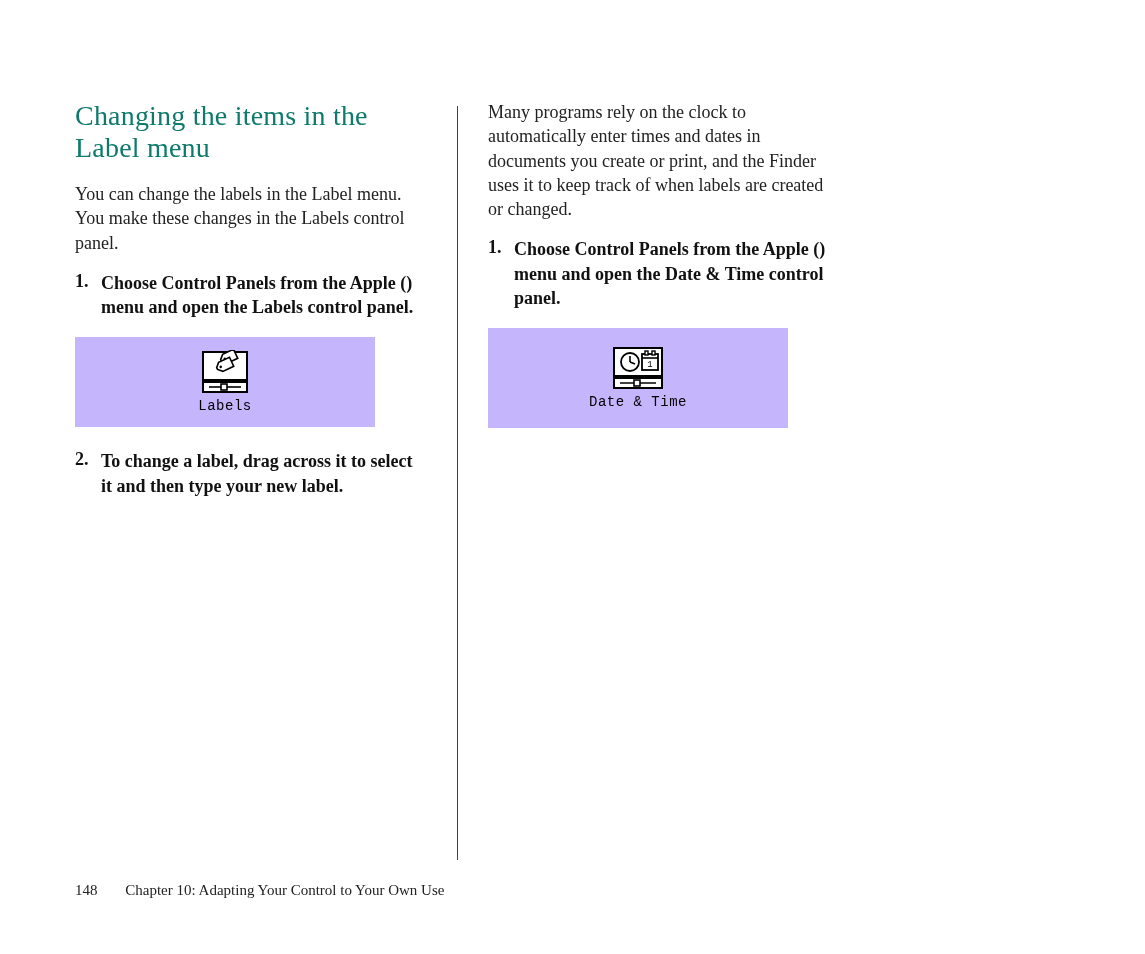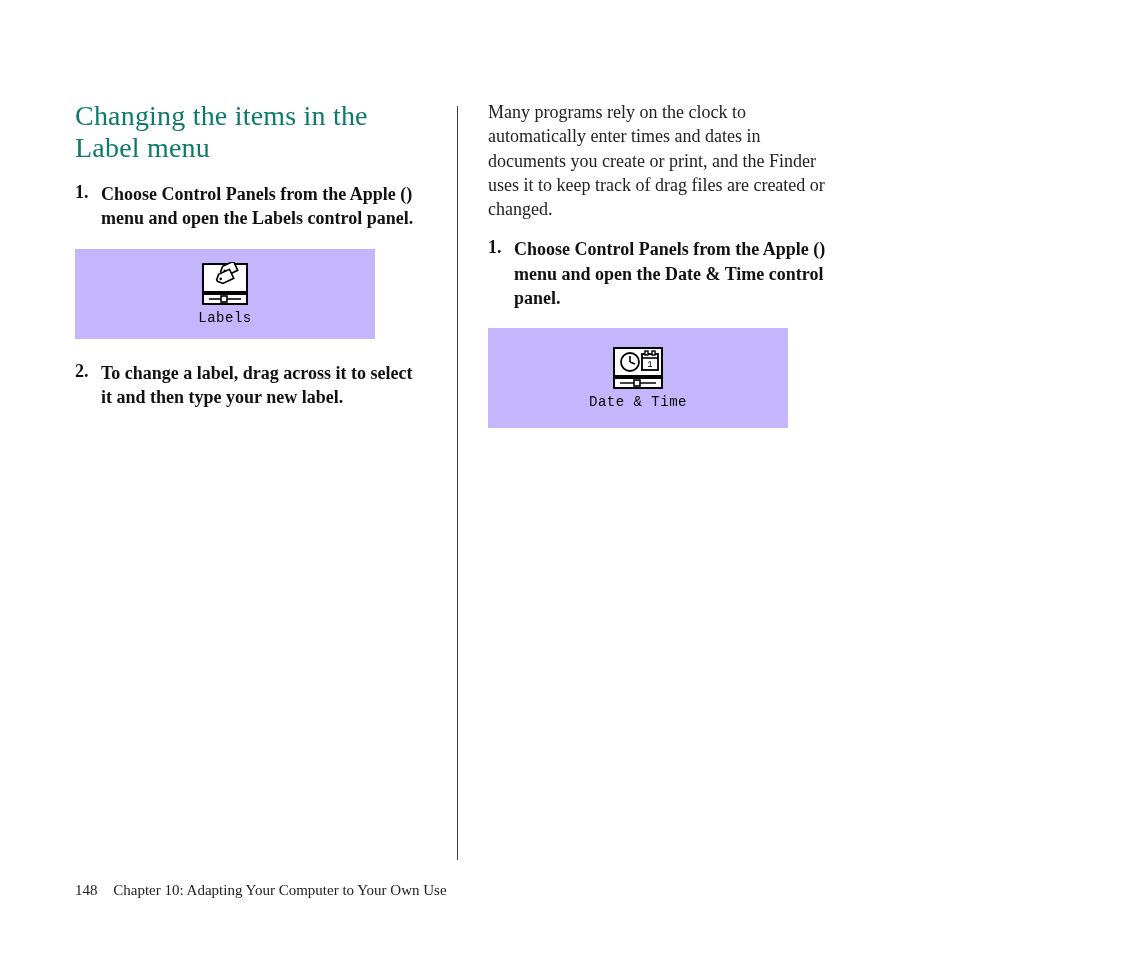--- a/index.html
+++ b/index.html
@@ -99,33 +99,34 @@
     color: #000;
   }
   .footer {
     position: absolute;
     left: 75px;
     bottom: 55px;
     font-size: 15px;
     color: #222;
   }
   .footer .pgnum {
-    margin-right: 12px;
+    margin-right: 24px;
   }
 </style>
 </head>
 <body>
 
 <div class="page">
 
   <div class="columns">
 
     <div class="col col-left">
       <h2 class="section-heading">Changing the items in the Label menu</h2>
 
+      <p class="body-text">You can change the labels in the Label menu. You make these changes in the Labels control panel.</p>
 
       <div class="step-row">
         <div class="step-num">1.</div>
         <div class="step-text">
           <span>Choose Control Panels from the Apple (</span><span class="apple-glyph"></span><span>) menu and open the Labels control panel.</span>
         </div>
       </div>
 
       <div class="figure-box">
         <div class="cp-icon">
@@ -153,21 +154,21 @@
       <div class="step-row">
         <div class="step-num">2.</div>
         <div class="step-text">To change a label, drag across it to select it and then type your new label.</div>
       </div>
     </div>
 
     <div class="divider"></div>
 
     <div class="col col-right">
 
-      <p class="body-text">Many programs rely on the clock to automatically enter times and dates in documents you create or print, and the Finder uses it to keep track of drag files are created or changed.</p>
+      <p class="body-text">Many programs rely on the clock to automatically enter times and dates in documents you create or print, and the Finder uses it to keep track of when labels are created or changed.</p>
 
       <div class="step-row">
         <div class="step-num">1.</div>
         <div class="step-text">
           <span>Choose Control Panels from the Apple (</span><span class="apple-glyph"></span><span>) menu and open the Date &amp; Time control panel.</span>
         </div>
       </div>
 
       <div class="figure-box figure-box-tall">
         <div class="cp-icon">
@@ -190,16 +191,16 @@
           </svg>
           <div class="cp-label">Date &amp; Time</div>
         </div>
       </div>
     </div>
 
   </div>
 
   <div class="footer">
     <span class="pgnum">148</span>
-    <span>Chapter 10:  Adapting Your Computer to Your Own Use</span>
+    <span>Chapter 10:  Adapting Your Control to Your Own Use</span>
   </div>
 
 </div>
 
 </body></html>

